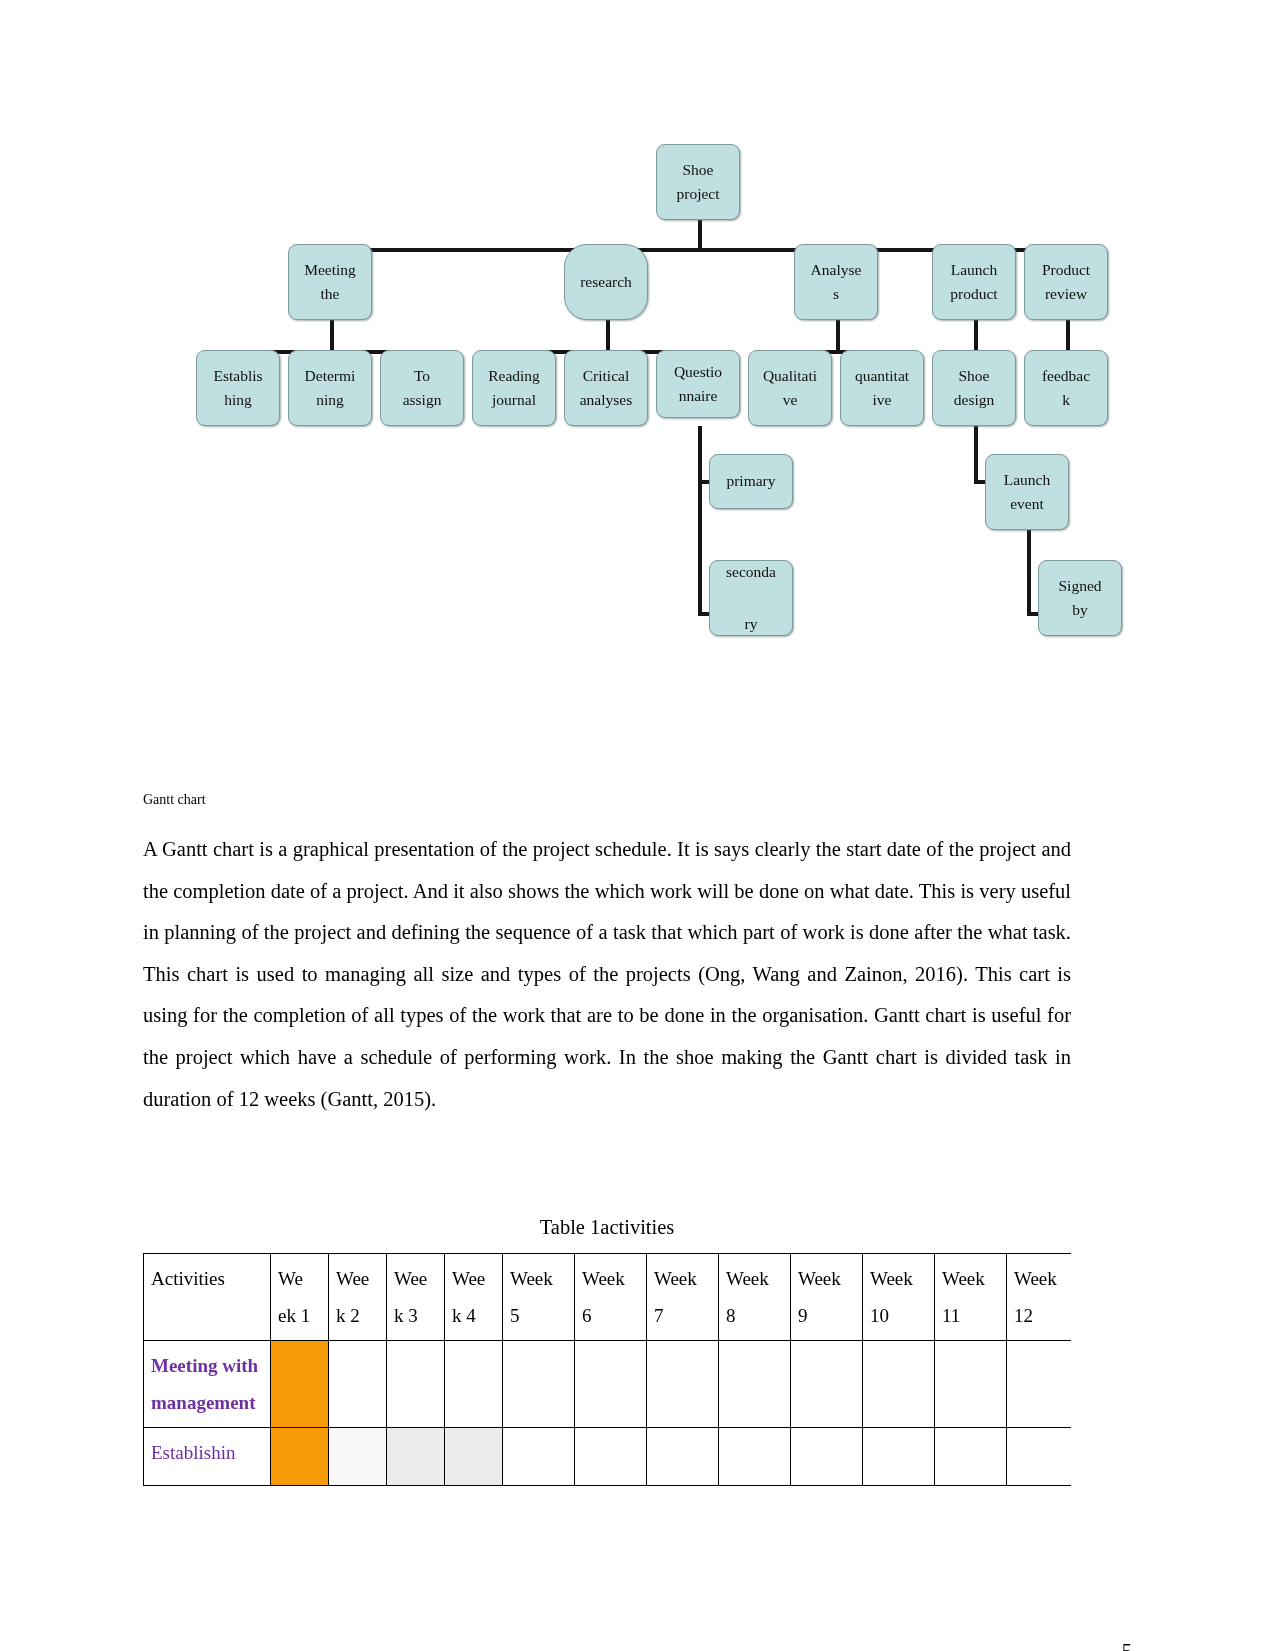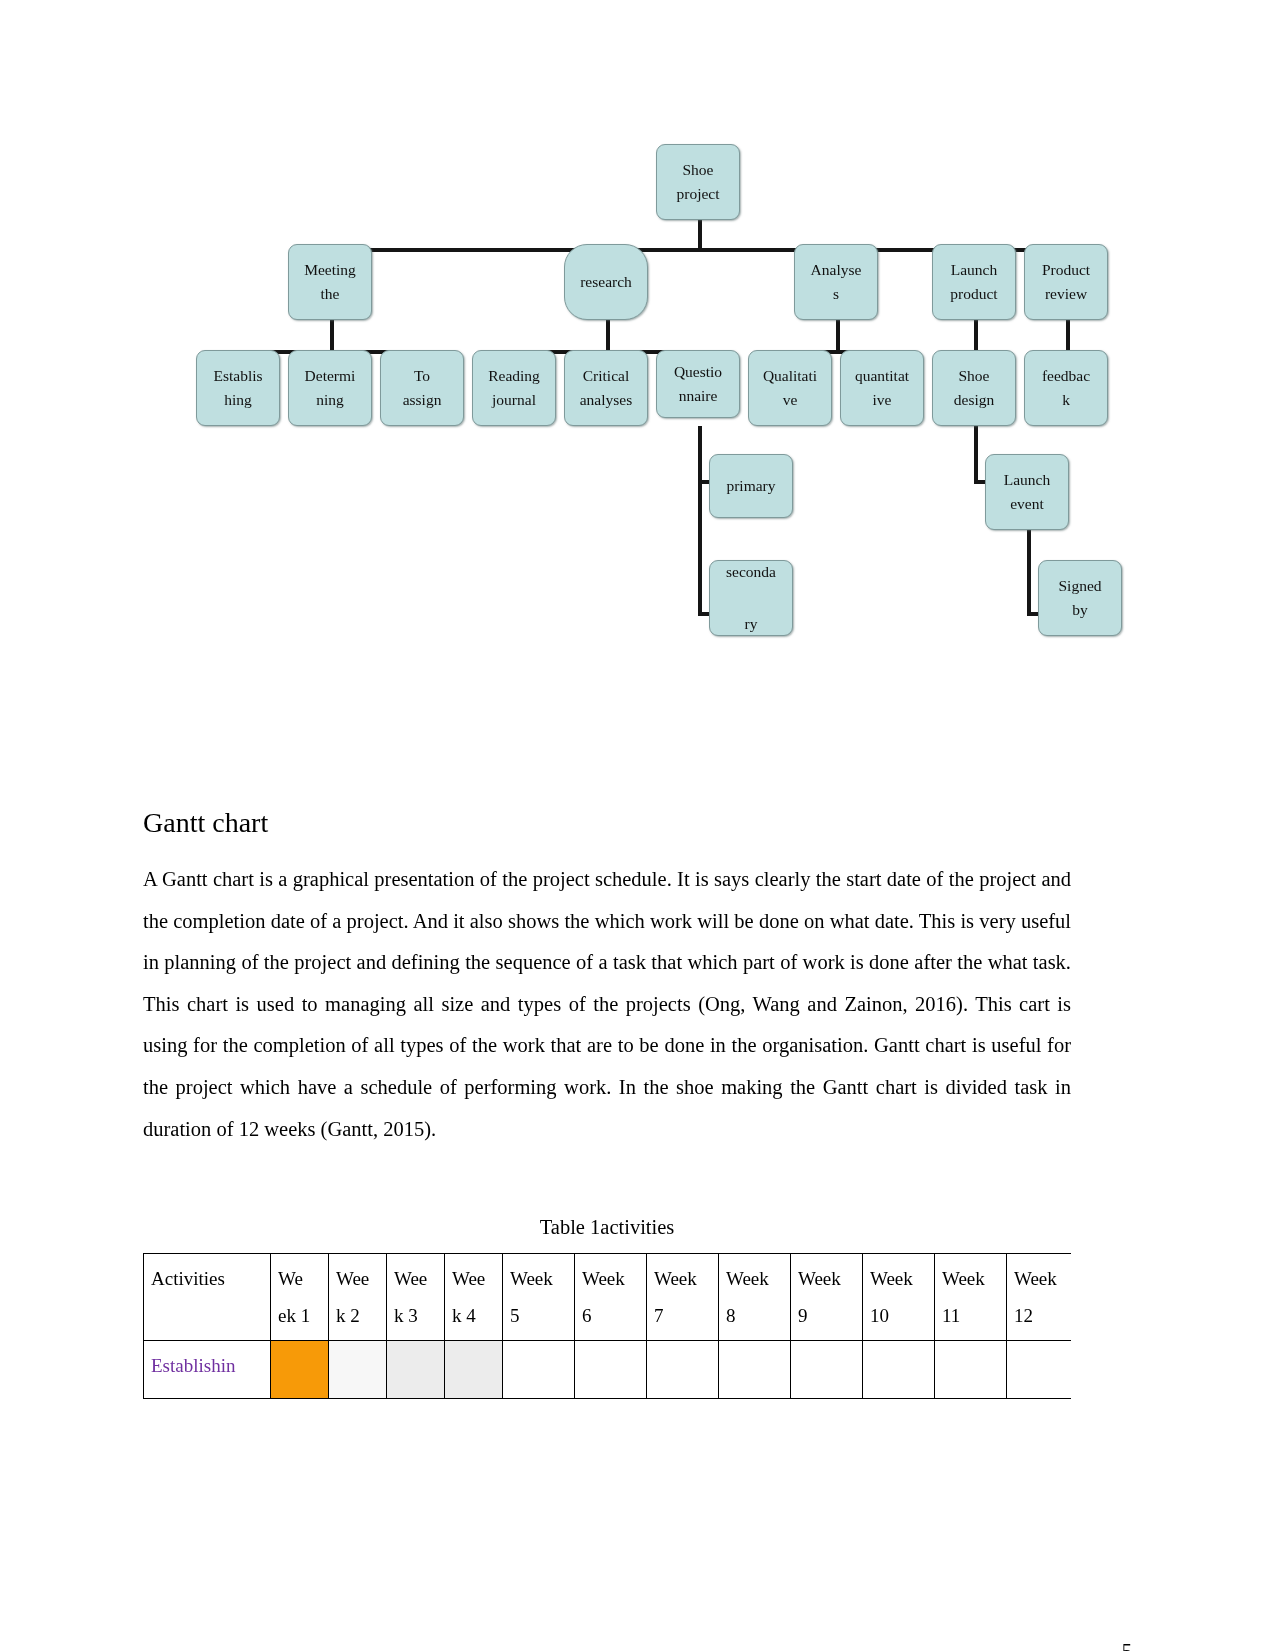--- a/index.html
+++ b/index.html
@@ -60,23 +60,23 @@
   .edge.v { width: 4px; }
 
   
   .content {
     position: absolute;
     left: 143px;
     top: 663px;
     width: 928px;
   }
   .heading {
-    font-size: 28px;
+    font-size: 14px;
     line-height: 1.0;
-    margin: 16px 0 22px 0;
+    margin: 0 0 22px 0;
     font-family: Liberation Serif, serif;
   }
   .para {
     font-size: 20.5px;
     line-height: 2.03;
     text-align: justify;
     margin: 0;
     text-justify: inter-word;
   }
 
@@ -240,21 +240,21 @@
     </div>
     <div class="node" style="left:757px; top:220px; width:84px; height:76px;">
       <span>Shoe</span>
       <span>design</span>
     </div>
     <div class="node" style="left:849px; top:220px; width:84px; height:76px;">
       <span>feedbac</span>
       <span>k</span>
     </div>
 
-    <div class="node" style="left:534px; top:324px; width:84px; height:64px;">
+    <div class="node" style="left:534px; top:324px; width:84px; height:55px;">
       <span>primary</span>
       <span></span>
     </div>
     <div class="node" style="left:534px; top:430px; width:84px; height:76px;gap:28px;">
       <span>seconda</span>
       <span>ry</span>
     </div>
     <div class="node" style="left:810px; top:324px; width:84px; height:76px;">
       <span>Launch</span>
       <span>event</span>
@@ -323,20 +323,35 @@
                 <div>Week</div>
                 <div>11</div>
               </th>
               <th class="wk-wide">
                 <div>Week</div>
                 <div>12</div>
               </th>
             </tr>
         </thead>
         <tbody id="body-rows">
+            <tr>
+              <td class="act-label bold" style="color: rgb(112, 48, 160);">Meeting with management</td>
+              <td class="fill-orange"></td>
+              <td class="fill-none"></td>
+              <td class="fill-none"></td>
+              <td class="fill-none"></td>
+              <td class="fill-none"></td>
+              <td class="fill-none"></td>
+              <td class="fill-none"></td>
+              <td class="fill-none"></td>
+              <td class="fill-none"></td>
+              <td class="fill-none"></td>
+              <td class="fill-none"></td>
+              <td class="fill-none"></td>
+            </tr>
             <tr class="row-clip">
               <td class="act-label" style="color: rgb(112, 48, 160);">Establishin</td>
               <td class="fill-orange"></td>
               <td class="fill-light"></td>
               <td class="fill-gray"></td>
               <td class="fill-gray"></td>
               <td class="fill-none"></td>
               <td class="fill-none"></td>
               <td class="fill-none"></td>
               <td class="fill-none"></td>

